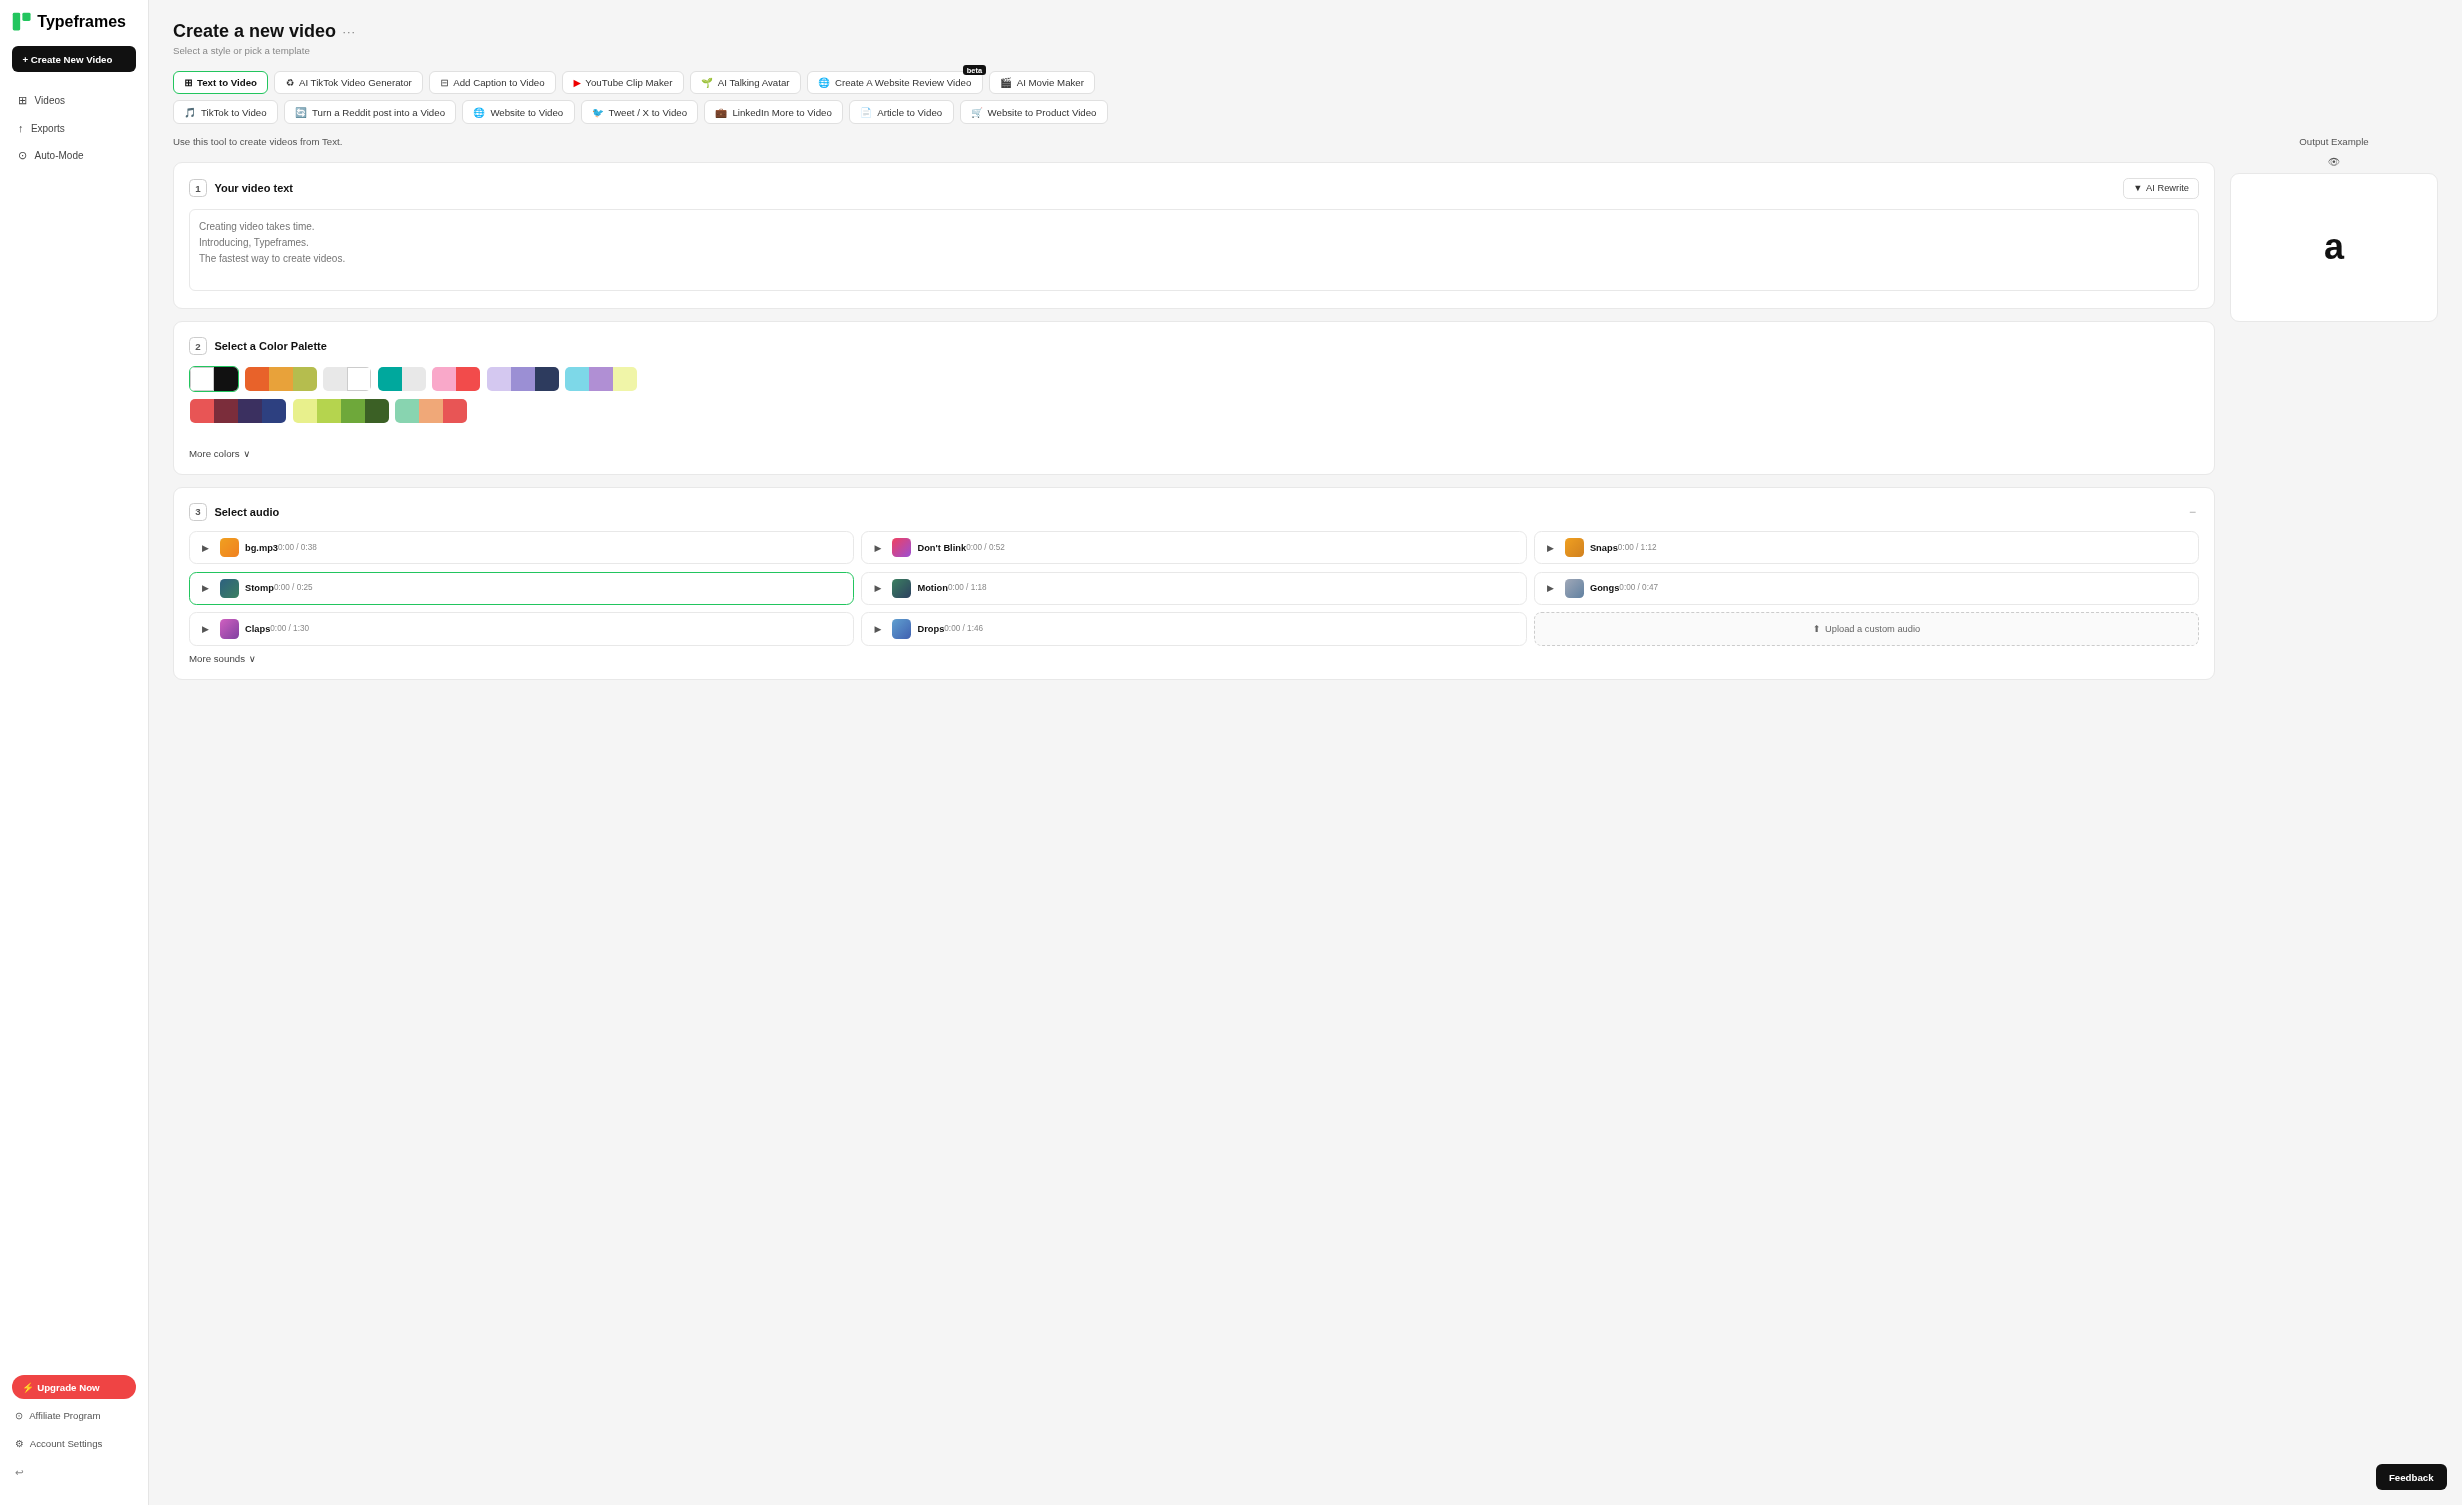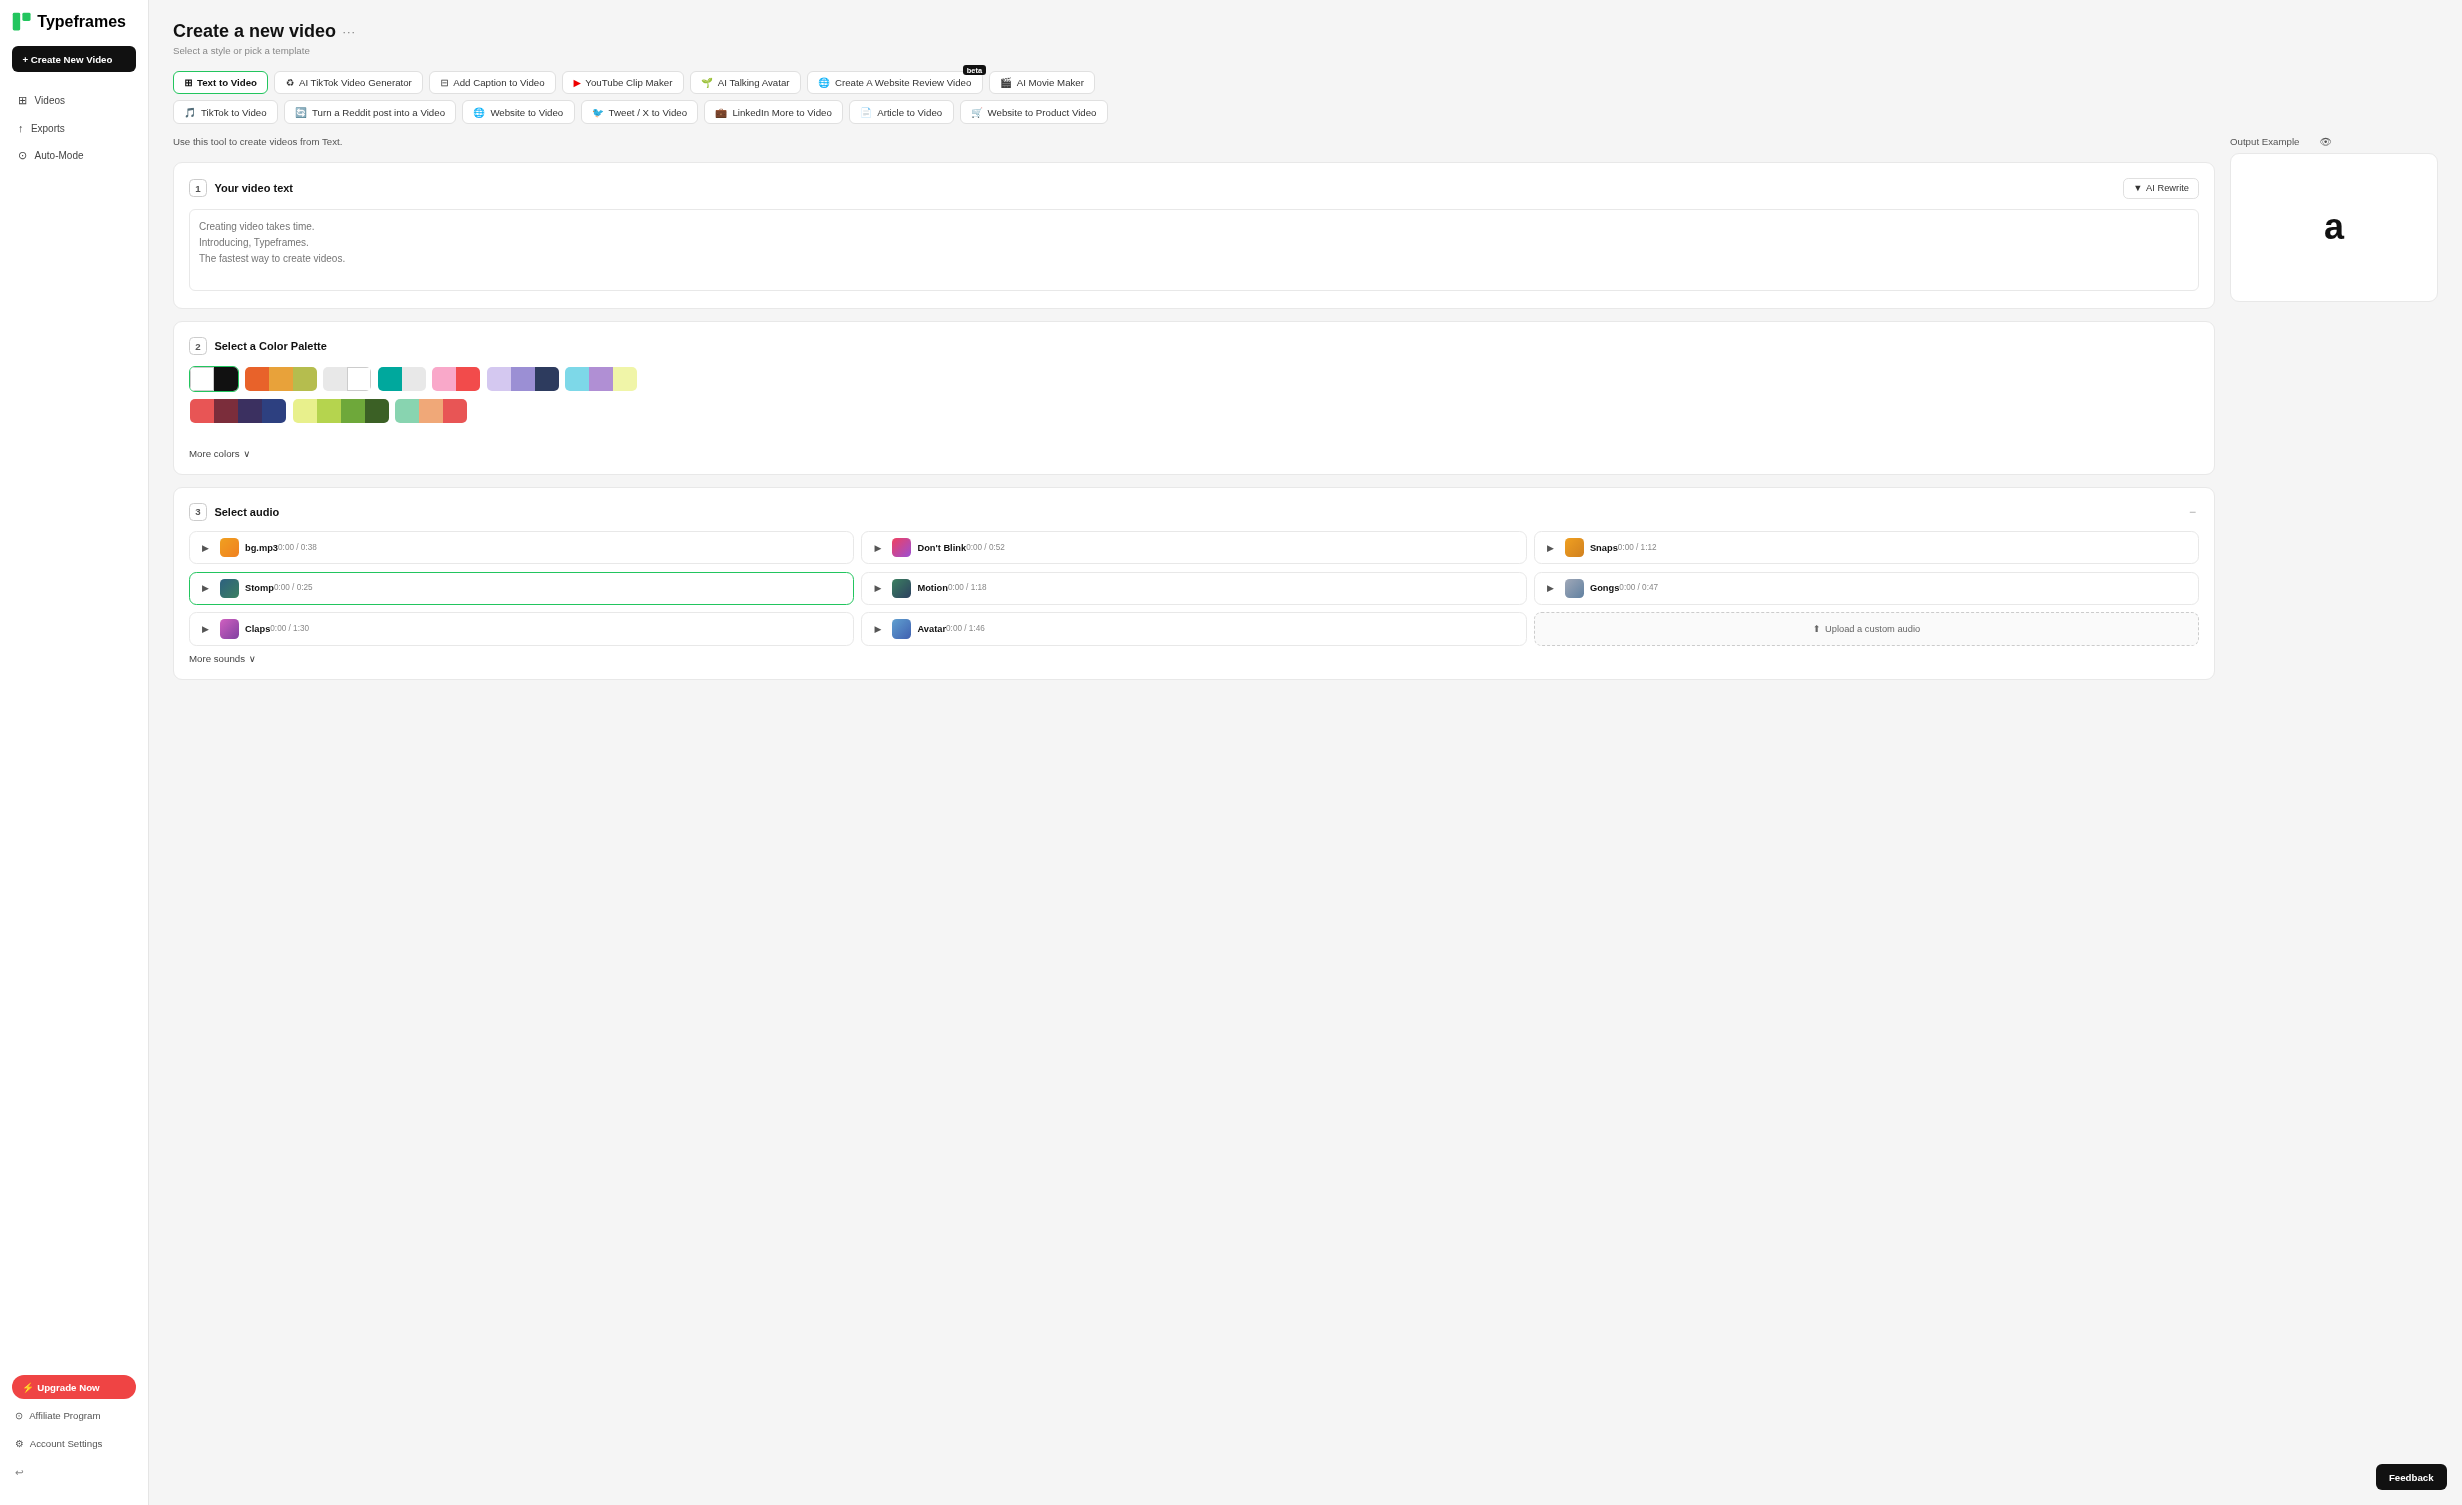--- a/index.html
+++ b/index.html
@@ -167,24 +167,25 @@
       min-width: 208px;
     }
     .tool-hint {
       color: #555;
       font-size: 9.7px;
       margin-bottom: 3px;
     }
     .output-example-header {
       display: flex;
       align-items: center;
-      gap: 20px;
+      gap: 9px;
       color: #555;
       font-size: 9.7px;
       margin-bottom: 6px;
+      flex-direction: column;
     }
     .output-preview-box {
       background: #fff;
       border-radius: 9px;
       height: 149px;
       display: flex;
       align-items: center;
       justify-content: center;
       font-size: 36px;
       font-weight: 900;
@@ -650,21 +651,21 @@
             <div class="audio-info">
               <span class="audio-name">Claps</span>
               <span class="audio-time">0:00 / 1:30</span>
             </div>
           </div>
 
           <div class="audio-item">
             <div class="audio-play-btn">▶</div>
             <div class="audio-thumb" style="background:linear-gradient(135deg,#60a0d0,#4060b0);"></div>
             <div class="audio-info">
-              <span class="audio-name">Avatar</span>
+              <span class="audio-name">Drops</span>
               <span class="audio-time">0:00 / 1:46</span>
             </div>
           </div>
 
           <div class="upload-audio-btn">
             <span>⬆</span>
             <span>Upload a custom audio</span>
           </div>
         </div>
         <button class="more-sounds-btn">

